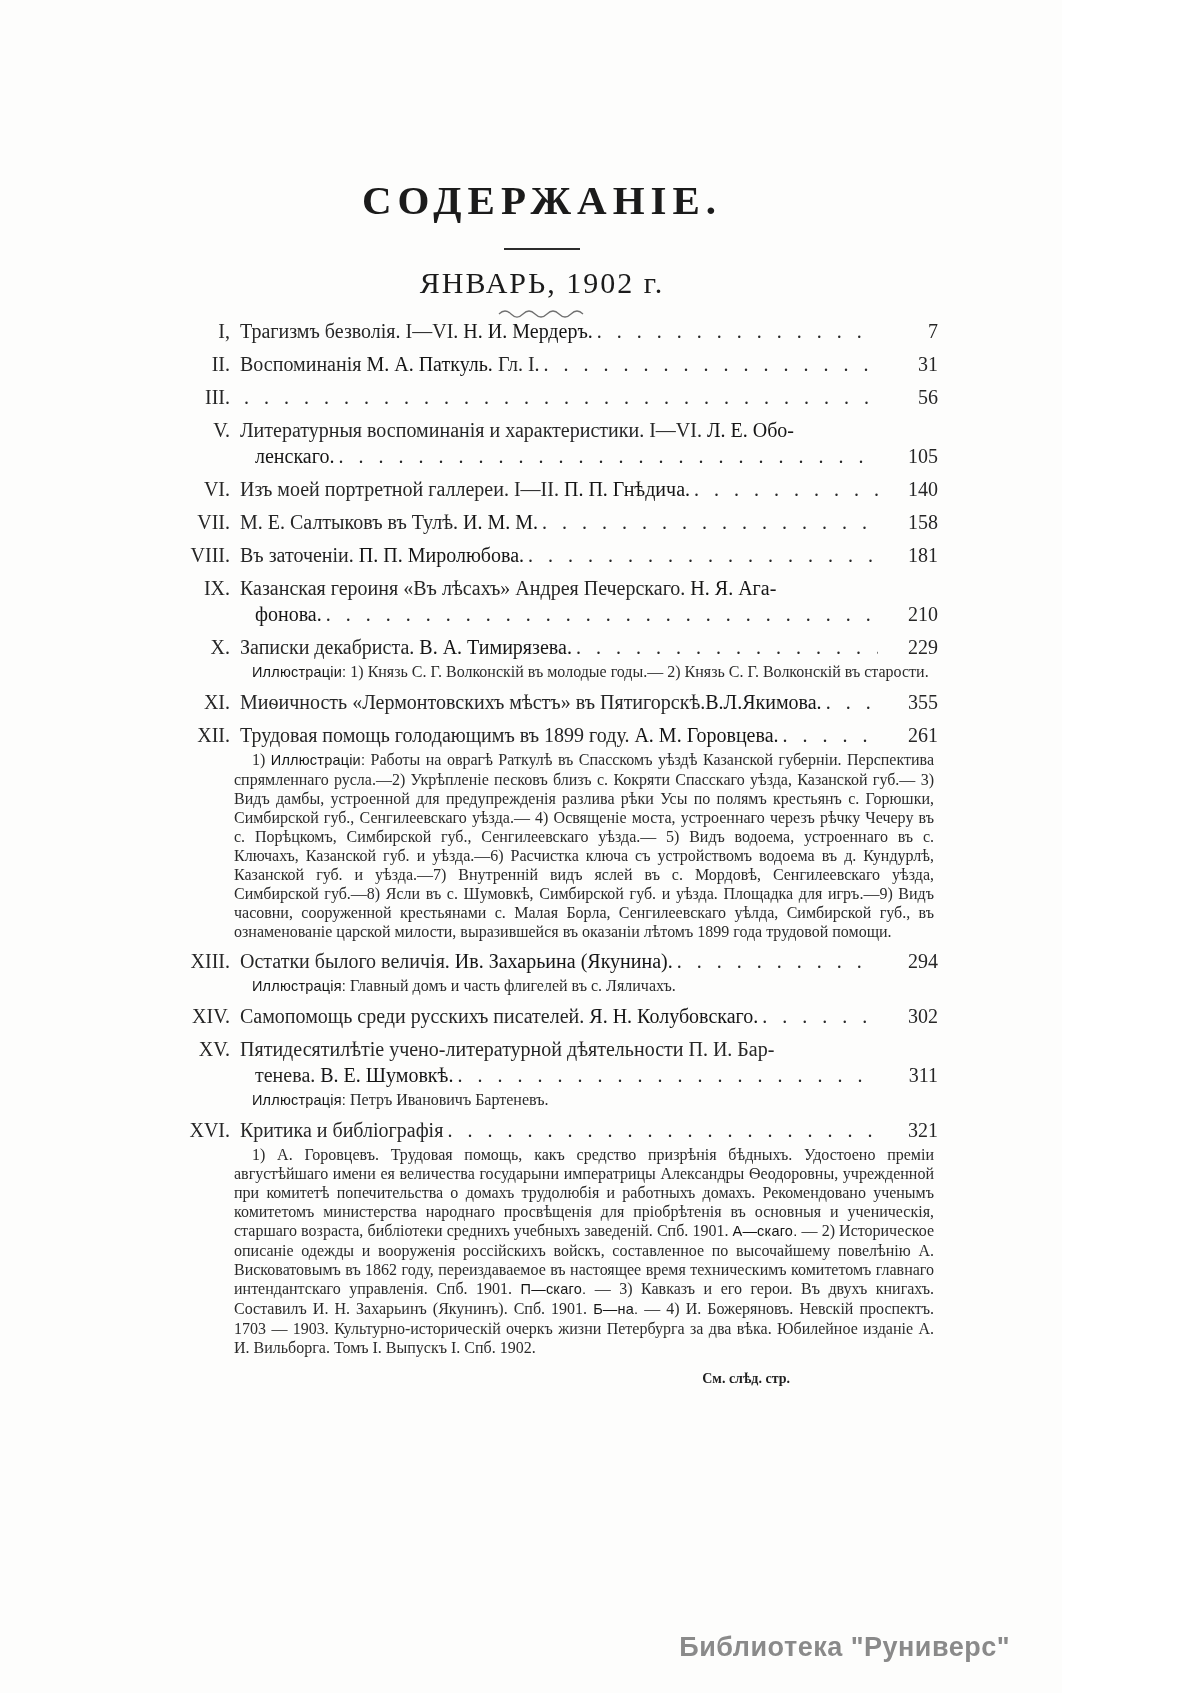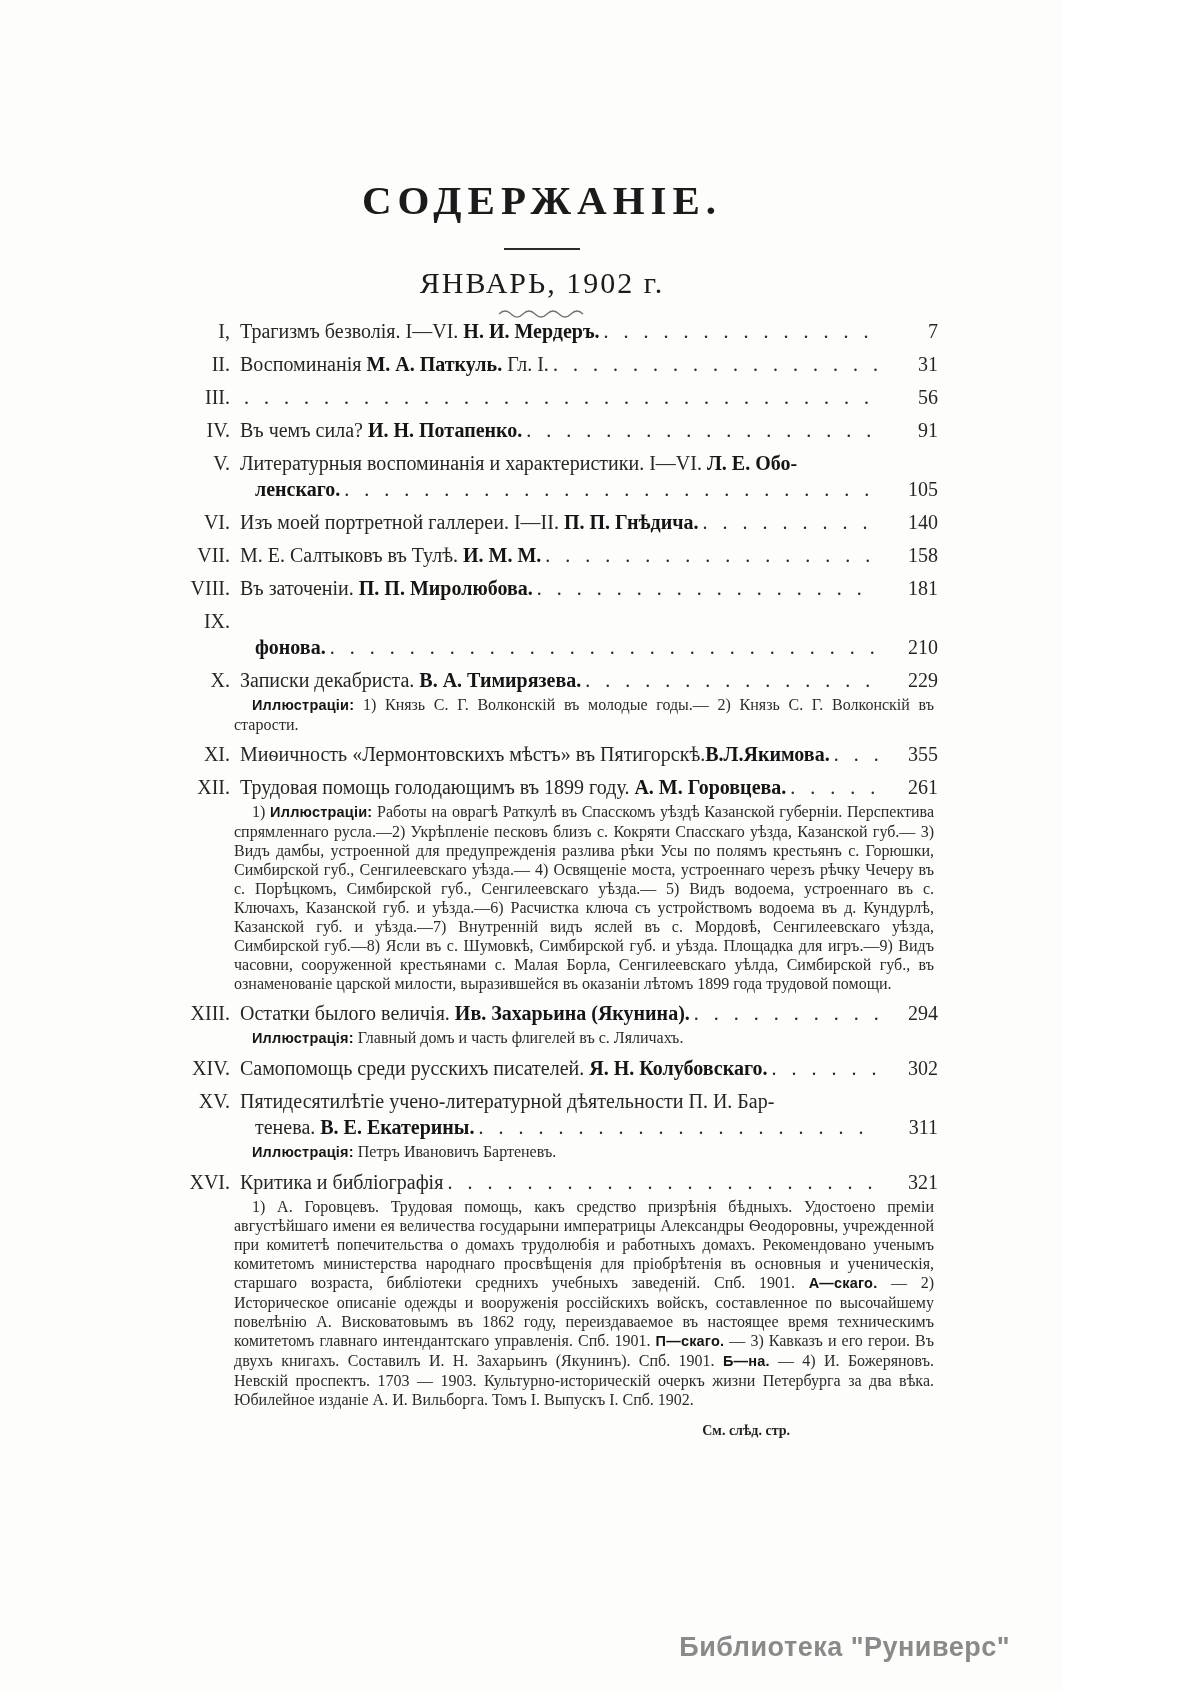--- a/index.html
+++ b/index.html
@@ -22,21 +22,21 @@
   .toc{width:792px;margin:0 0 0 146px;}
   .stran{
     text-align:right;font-size:13px;letter-spacing:1px;color:#333;
     margin:10px 2px 8px 0;font-weight:400;
   }
   .entry{margin-bottom:7px;}
   .line{display:flex;align-items:baseline;line-height:26px;font-size:20px;}
   .num{width:94px;text-align:right;padding-right:10px;box-sizing:border-box;white-space:nowrap;color:#262626;}
   .text{white-space:nowrap;color:#262626;}
   .text.cont{margin-left:15px;}
-  .b{font-weight:700;color:#151515;}
+  .b{font-weight:400;color:#151515;}
   .dots{flex:1;overflow:hidden;white-space:nowrap;margin:0 4px;color:#2a2a2a;}
   .dots::after{
     content:". . . . . . . . . . . . . . . . . . . . . . . . . . . . . . . . . . . . . . . .";
     letter-spacing:5px;
   }
   .dots.nodots::after{content:"";}
   .page{width:56px;text-align:right;white-space:nowrap;color:#262626;}
   .note{
     margin:2px 4px 5px 88px;
     font-size:16px;line-height:19px;text-align:justify;text-indent:18px;
@@ -89,28 +89,20 @@
         </div>
         <div class="entry">
           <div class="line">
             <span class="num">III.</span>
             <span class="dots"></span>
             <span class="page">56</span>
           </div>
         </div>
         <div class="entry">
           <div class="line">
-            <span class="num">IV.</span>
-            <span class="text"><span>Въ чемъ сила? </span><span class="b">И. Н. Потапенко.</span></span>
-            <span class="dots"></span>
-            <span class="page">91</span>
-          </div>
-        </div>
-        <div class="entry">
-          <div class="line">
             <span class="num">V.</span>
             <span class="text"><span>Литературныя воспоминанія и характеристики. I—VI. </span><span class="b">Л. Е. Обо-</span></span>
             <span class="dots nodots"></span>
             <span class="page"></span>
           </div>
           <div class="line">
             <span class="num"></span>
             <span class="text cont"><span class="b">ленскаго.</span></span>
             <span class="dots"></span>
             <span class="page">105</span>
@@ -136,20 +128,21 @@
           <div class="line">
             <span class="num">VIII.</span>
             <span class="text"><span>Въ заточеніи. </span><span class="b">П. П. Миролюбова.</span></span>
             <span class="dots"></span>
             <span class="page">181</span>
           </div>
         </div>
         <div class="entry">
           <div class="line">
             <span class="num">IX.</span>
+            <span class="text"><span>Казанская героиня «Въ лѣсахъ» Андрея Печерскаго. </span><span class="b">Н. Я. Ага-</span></span>
             <span class="dots nodots"></span>
             <span class="page"></span>
           </div>
           <div class="line">
             <span class="num"></span>
             <span class="text cont"><span class="b">фонова.</span></span>
             <span class="dots"></span>
             <span class="page">210</span>
           </div>
         </div>
@@ -198,21 +191,21 @@
         </div>
         <div class="entry">
           <div class="line">
             <span class="num">XV.</span>
             <span class="text"><span>Пятидесятилѣтіе учено-литературной дѣятельности П. И. Бар-</span></span>
             <span class="dots nodots"></span>
             <span class="page"></span>
           </div>
           <div class="line">
             <span class="num"></span>
-            <span class="text cont"><span>тенева. </span><span class="b">В. Е. Екатерины.</span></span>
+            <span class="text cont"><span>тенева. </span><span class="b">В. Е. Шумовкѣ.</span></span>
             <span class="dots"></span>
             <span class="page">311</span>
           </div>
           <div class="note"><span class="b">Иллюстрація:</span><span> Петръ Ивановичъ Бартеневъ.</span></div>
         </div>
         <div class="entry">
           <div class="line">
             <span class="num">XVI.</span>
             <span class="text"><span>Критика и библіографія </span></span>
             <span class="dots"></span>

